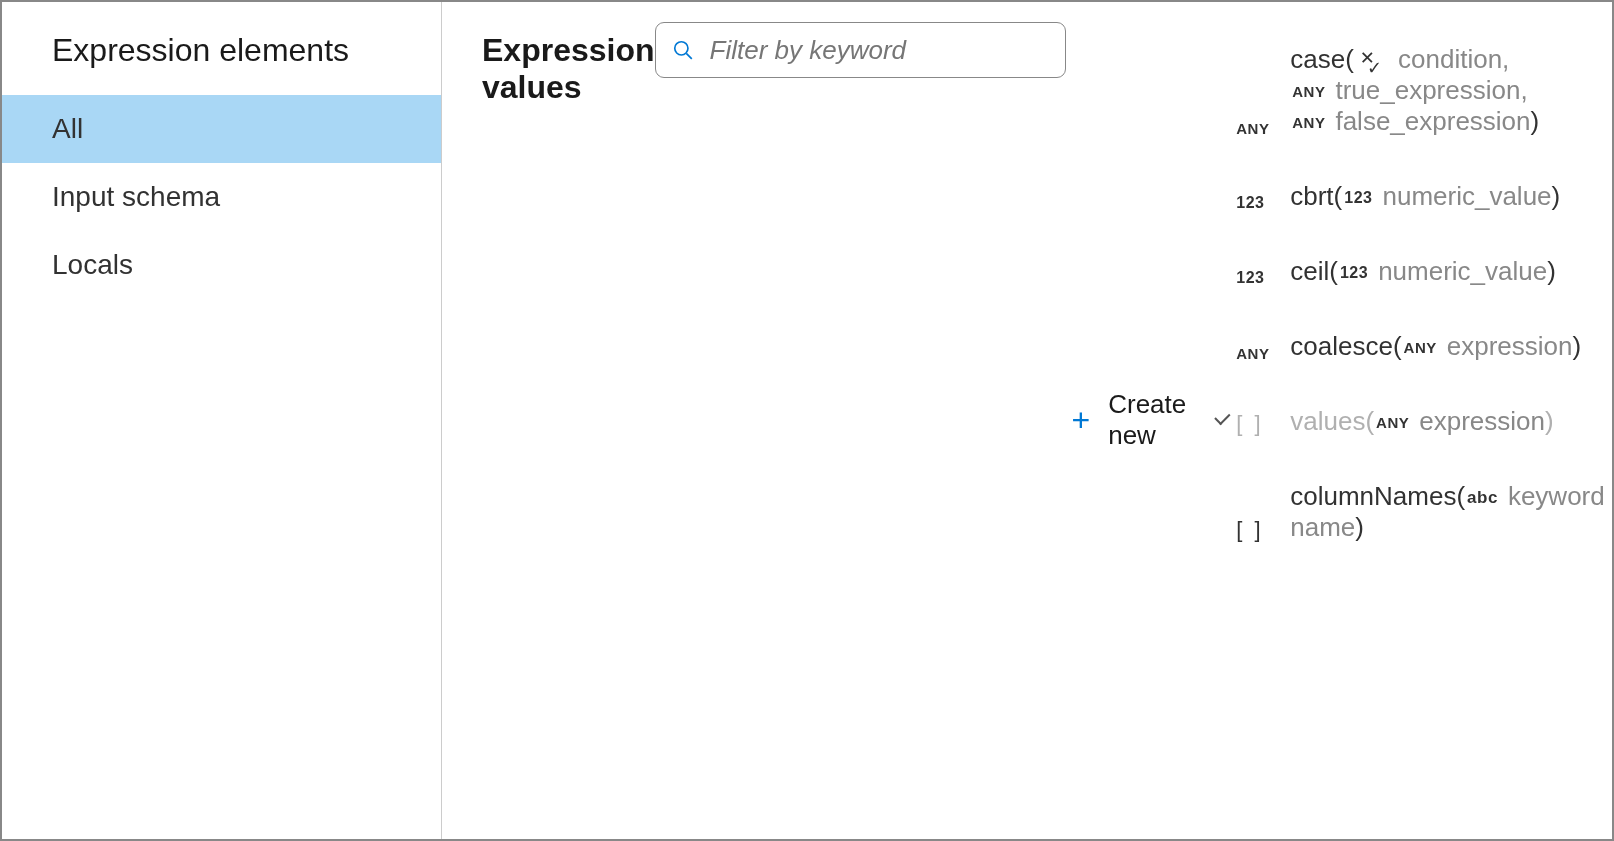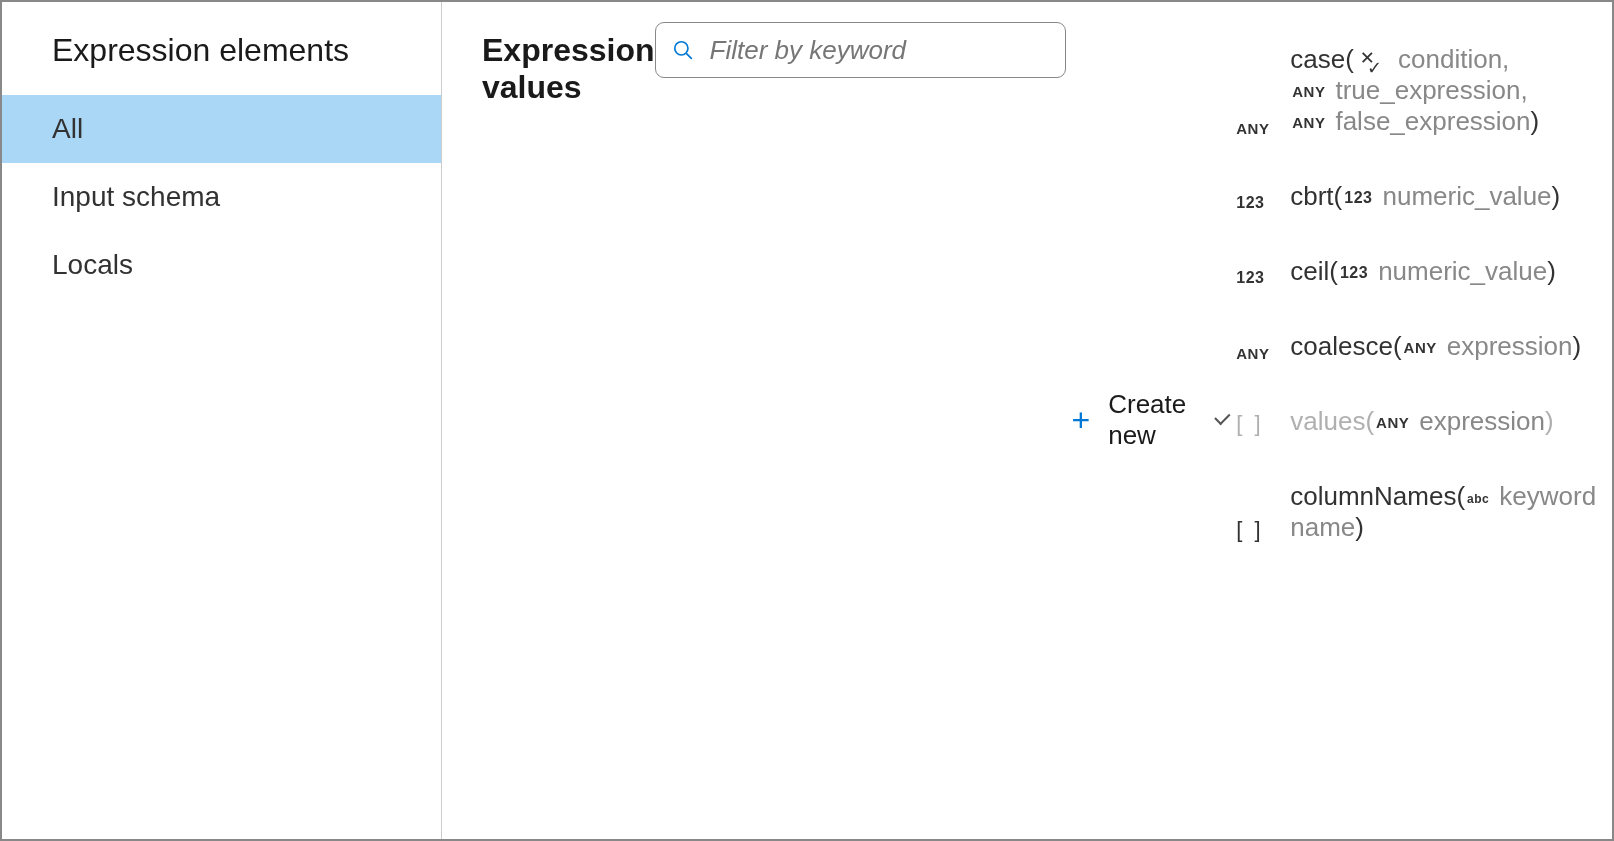--- a/index.html
+++ b/index.html
@@ -130,21 +130,21 @@
   .param-badge {
     font-size: 15px;
     font-weight: 700;
     color: #333;
     letter-spacing: 0.5px;
     margin: 0 4px 0 2px;
     position: relative;
     top: -2px;
   }
   .param-badge.num { font-size: 16px; }
-  .param-badge.abc { font-size: 12px; text-transform: none;}
+  .param-badge.abc { font-size: 17px; text-transform: none;}
   .param-name { color: #888; margin-left: 6px; }
   .comma { color: #888; margin-right: 6px; }
   .bool-icon {
     display: inline-flex;
     flex-direction: column;
     line-height: 0.55;
     font-size: 18px;
     color: #333;
     margin: 0 4px;
     position: relative;

